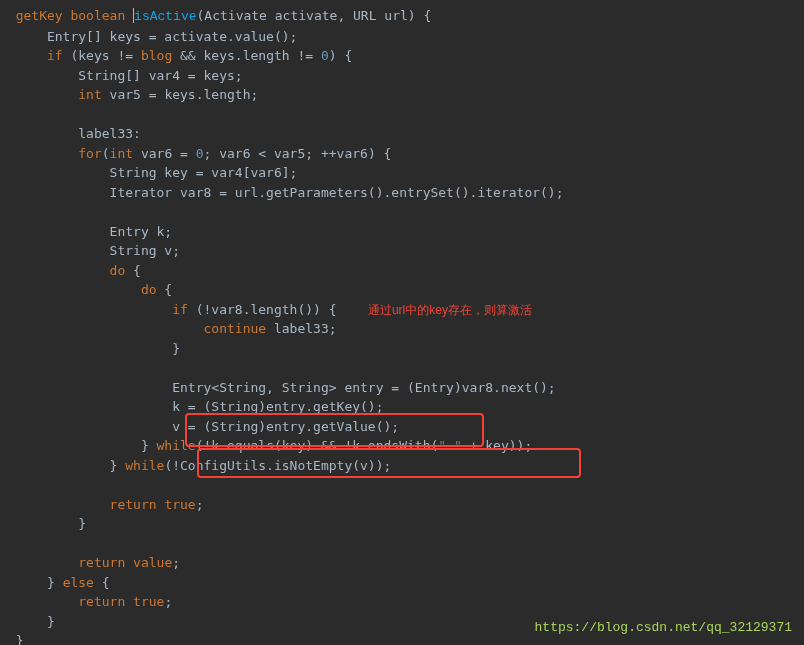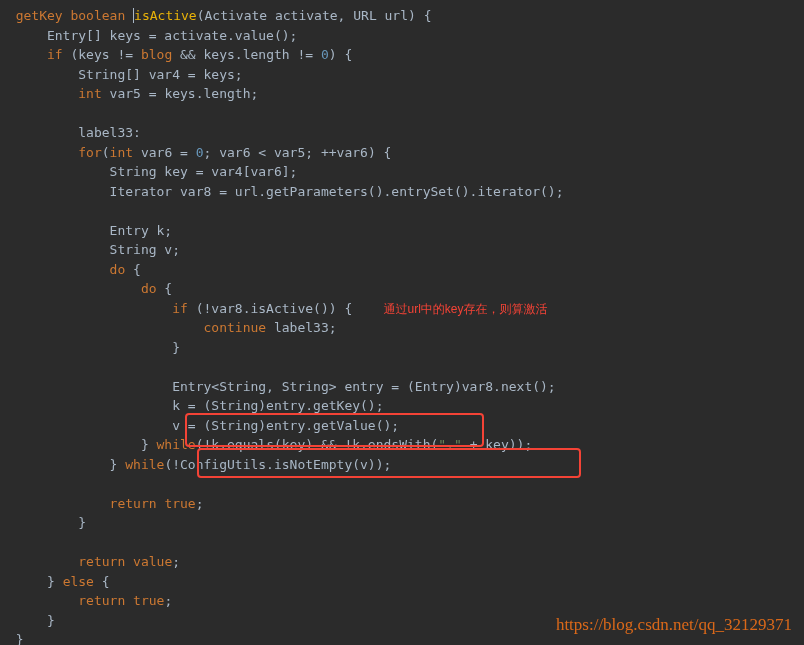--- a/index.html
+++ b/index.html
@@ -16,30 +16,30 @@
     position: relative;
   }
   pre {
     margin: 0;
     padding: 6px 0 0 0;
     white-space: pre;
   }
   .kw { color: #cc7832; }       
   .str { color: #6a8759; }      
   .num { color: #6897bb; }      
-  .method { color: #eab308; }
+  .method { color: #0ea5e9; font-family: Liberation Mono, monospace; }
   .comment-anno { color: #f44336; font-family: "Microsoft YaHei","SimSun",sans-serif; font-size:12px;}
   .cursor { border-left: 1px solid #a9b7c6; }
   .watermark {
     position: absolute;
     right: 12px;
     bottom: 8px;
-    color: #f97316;
-    font-family: Liberation Serif, serif;
-    font-size: 17px;
+    color: #bef264;
+    font-family: Liberation Mono, monospace;
+    font-size: 13px;
     opacity: 0.85;
   }
   .redbox {
     position: absolute;
     border: 2px solid #f44336;
     border-radius: 4px;
     background: transparent;
     pointer-events: none;
   }
 </style>
@@ -54,21 +54,21 @@
 
   <span>        label33:</span>
           <span class="kw">for</span><span>(</span><span class="kw">int</span><span> var6 = </span><span class="num">0</span><span>; var6 &lt; var5; ++var6) {</span>
   <span>            String key = var4[var6];</span>
   <span>            Iterator var8 = url.getParameters().entrySet().iterator();</span>
 
   <span>            Entry k;</span>
   <span>            String v;</span>
               <span class="kw">do</span><span> {</span>
                   <span class="kw">do</span><span> {</span>
-                      <span class="kw">if</span><span> (!var8.isActive()) {</span>    <span class="comment-anno">通过url中的key存在，则算激活</span>
+                      <span class="kw">if</span><span> (!var8.length()) {</span>    <span class="comment-anno">通过url中的key存在，则算激活</span>
                           <span class="kw">continue</span><span> label33;</span>
   <span>                    }</span>
 
   <span>                    Entry&lt;String, String&gt; entry = (Entry)var8.next();</span>
   <span>                    k = (String)entry.getKey();</span>
   <span>                    v = (String)entry.getValue();</span>
   <span>                } </span><span class="kw">while</span><span>(!k.equals(key) &amp;&amp; !k.endsWith(</span><span class="str">"."</span><span> + key));</span>
   <span>            } </span><span class="kw">while</span><span>(!ConfigUtils.isNotEmpty(v));</span>
 
               <span class="kw">return</span> <span class="kw">true</span><span>;</span>

